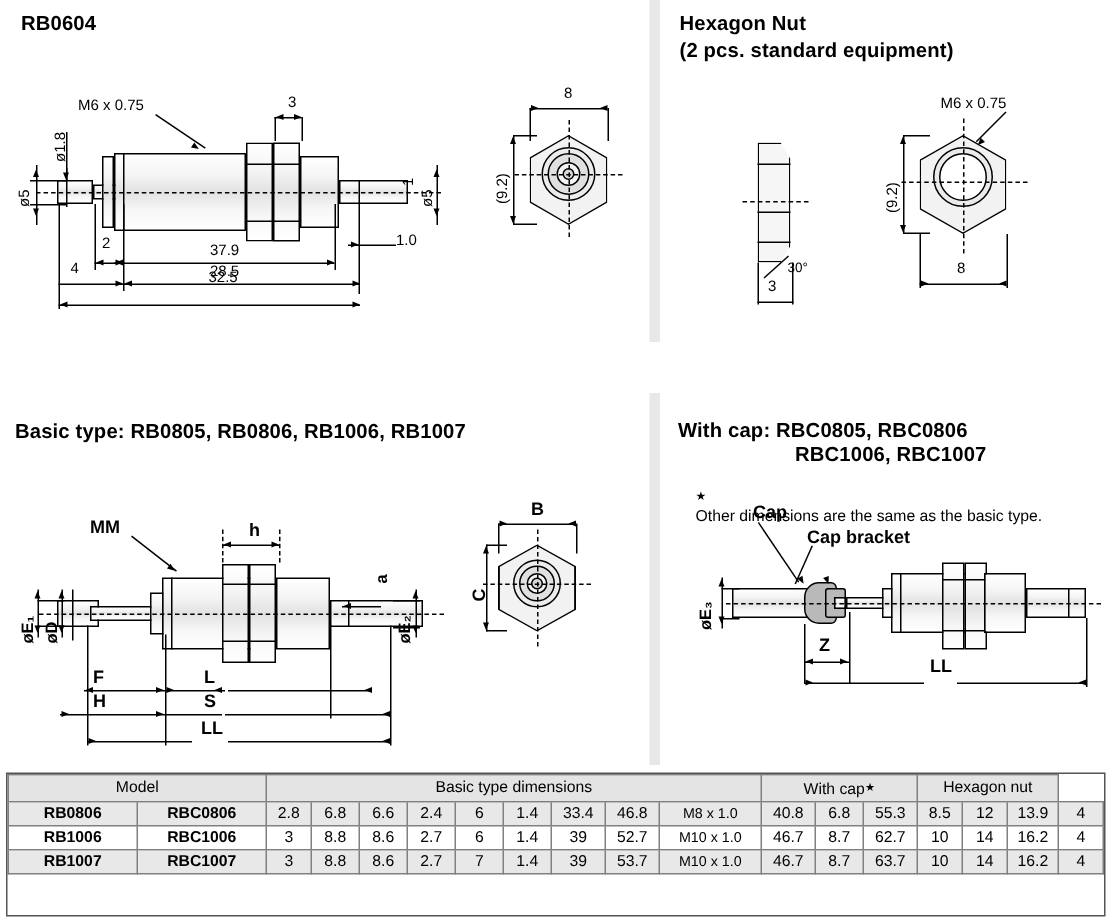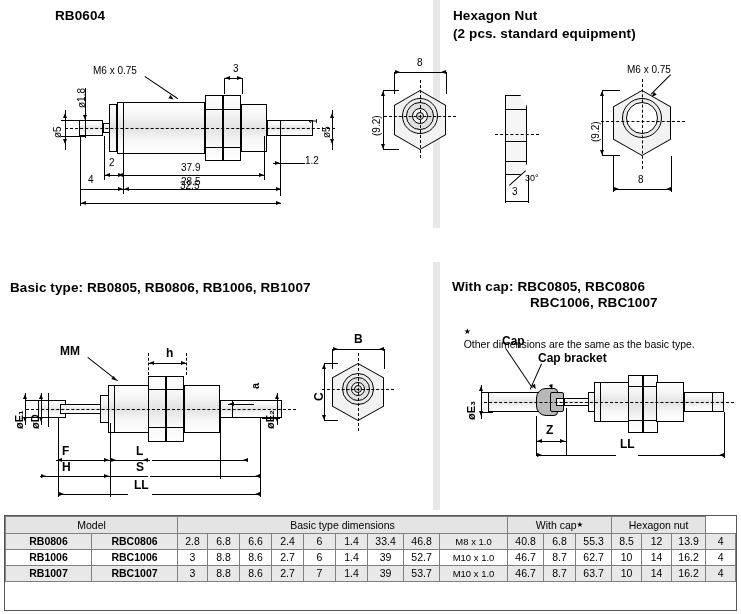--- a/index.html
+++ b/index.html
@@ -120,21 +120,21 @@
     border: 1px solid #555;
     box-sizing: border-box;
   }
 </style>
 </head>
 <body>
 
 <div class="vdiv" style="left:433px; top:0px; height:228px;"></div>
 <div class="vdiv" style="left:433px; top:262px; height:248px;"></div>
 
-<div class="panel" style="left:0; top:0; width:433px; height:228px;margin-left:41px;">
+<div class="panel" style="left:0; top:0; width:433px; height:228px;">
 
   <div class="sec-title" style="position:absolute; left:14px; top:8px;">RB0604</div>
 
   <div class="dw" style="left:0; top:0; width:300px; height:228px;">
 
     <div class="bodyfill" style="left:38px; top:120px; width:24px; height:16px;"></div>
     <div class="bodyfill" style="left:62px; top:123px; width:20px; height:10px;"></div>
 
     <div class="bodyfill" style="left:68px; top:104px; width:8px; height:48px;"></div>
 
@@ -177,21 +177,21 @@
     <div class="ln h1" style="left:183px; top:78px; width:18px;"></div>
     <div class="arrL" style="left:184px; top:76px;"></div>
     <div class="arrR" style="left:196px; top:76px;"></div>
 
     <div class="rot" style="left:268px; top:124px;">1</div>
     <div class="rot" style="left:281px; top:138px;">ø5</div>
     <div class="ln v1" style="left:291px; top:110px; height:40px;"></div>
     <div class="arrU" style="left:289px; top:113px;"></div>
     <div class="arrD" style="left:289px; top:139px;"></div>
 
-    <div class="dimtxt" style="left:264px; top:156px;">1.2</div>
+    <div class="dimtxt" style="left:264px; top:156px;">1.0</div>
     <div class="ln h1" style="left:232px; top:163px; width:32px;"></div>
     <div class="arrR" style="left:234px; top:161px;"></div>
     <div class="ln v1" style="left:239px; top:136px; height:60px;"></div>
 
     <div class="dimtxt" style="left:68px; top:158px;">2</div>
     <div class="ln h1" style="left:63px; top:175px; width:20px;"></div>
     <div class="arrR" style="left:77px; top:173px;"></div>
     <div class="arrL" style="left:64px; top:173px;"></div>
 
     <div class="dimtxt" style="left:140px; top:163px;">37.9</div>

